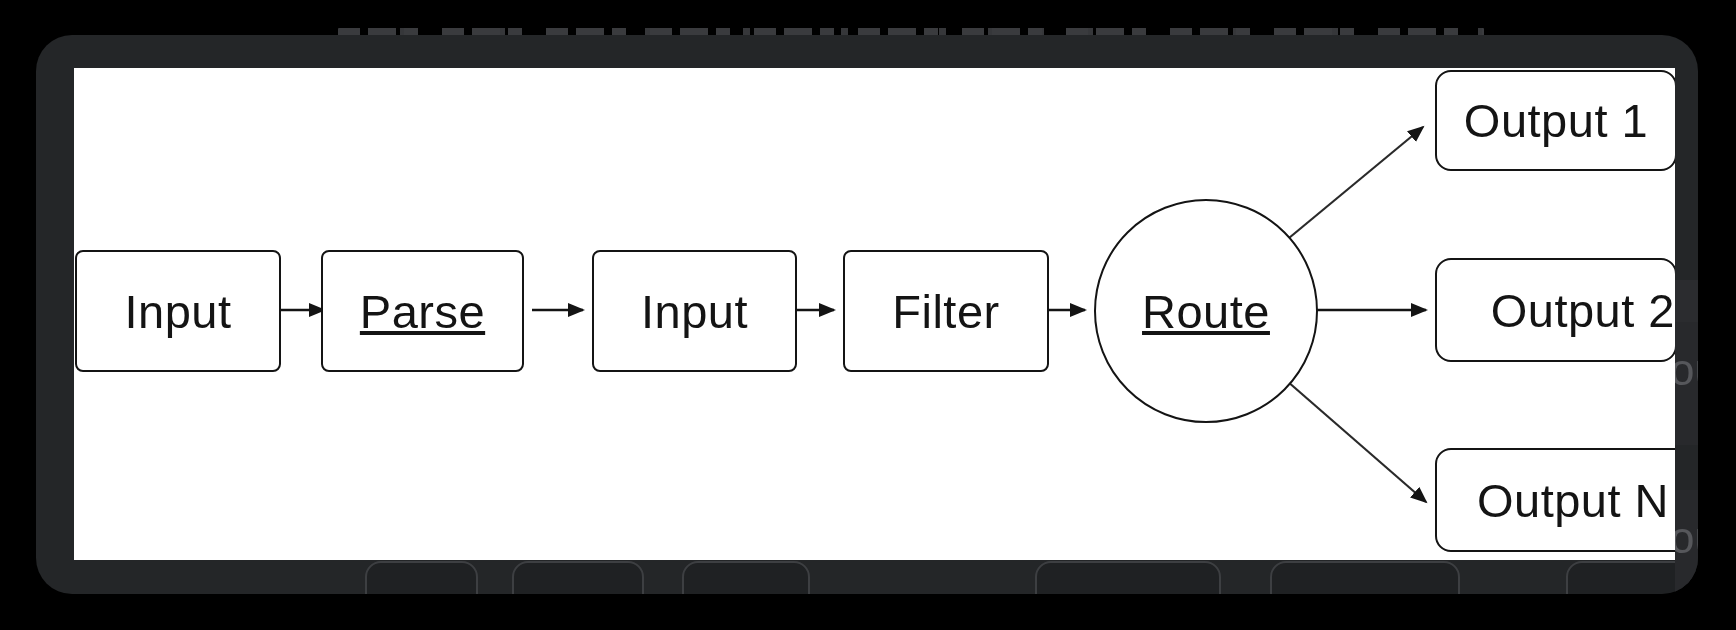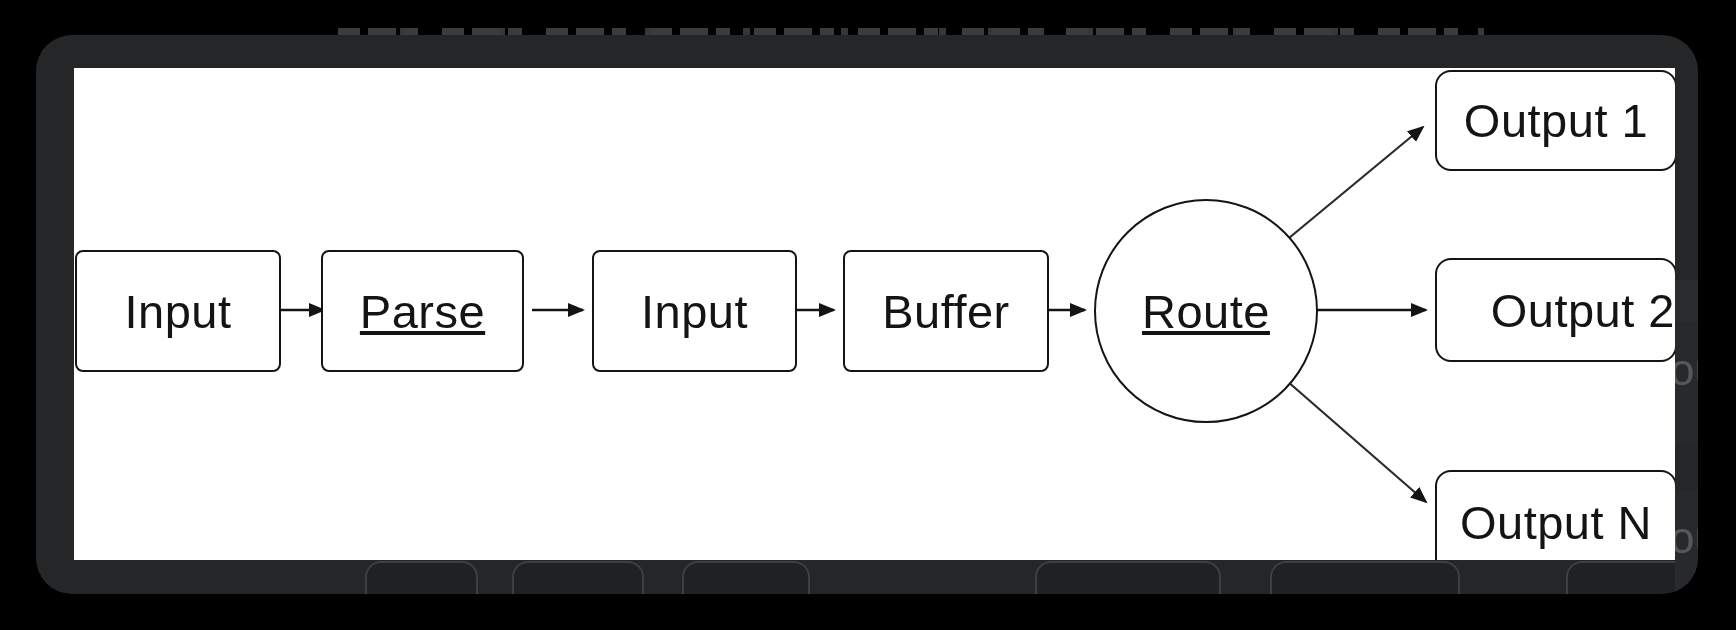--- a/index.html
+++ b/index.html
@@ -41,21 +41,21 @@
   .outrect{border-radius:16px;}
   .circle{border-radius:50%;text-decoration:underline;}
   .edges{position:absolute;left:0;top:0;pointer-events:none;}
   .n-input  {left:1px;   top:182px;width:202px;height:118px;}
   .n-parse  {left:247px; top:182px;width:199px;height:118px;text-decoration:underline;}
   .n-filter {left:518px; top:182px;width:201px;height:118px;}
   .n-buffer {left:769px; top:182px;width:202px;height:118px;}
   .n-route  {left:1020px;top:131px;width:220px;height:220px;}
   .n-out1   {left:1361px;top:2px;  width:238px;height:97px;}
   .n-out2   {left:1361px;top:190px;width:238px;height:100px;justify-content:flex-end;}
-  .n-outn   {left:1361px;top:402px;width:238px;height:100px;}
+  .n-outn   {left:1361px;top:380px;width:238px;height:100px;padding-left:17px;}
 </style>
 </head>
 <body>
 
 <div class="stage">
 
   <div class="top-frag"></div>
 
   <div class="panel">
 
@@ -94,21 +94,21 @@
       <div class="node rect n-input">
         <span>Input</span>
       </div>
       <div class="node rect n-parse">
         <span>Parse</span>
       </div>
       <div class="node rect n-filter">
         <span>Input</span>
       </div>
       <div class="node rect n-buffer">
-        <span>Buffer</span>
+        <span>Filter</span>
       </div>
       <div class="node circle n-route">
         <span>Route</span>
       </div>
       <div class="node outrect n-out1">
         <span>Output 1</span>
       </div>
       <div class="node outrect n-out2">
         <span>Output 2</span>
       </div>

